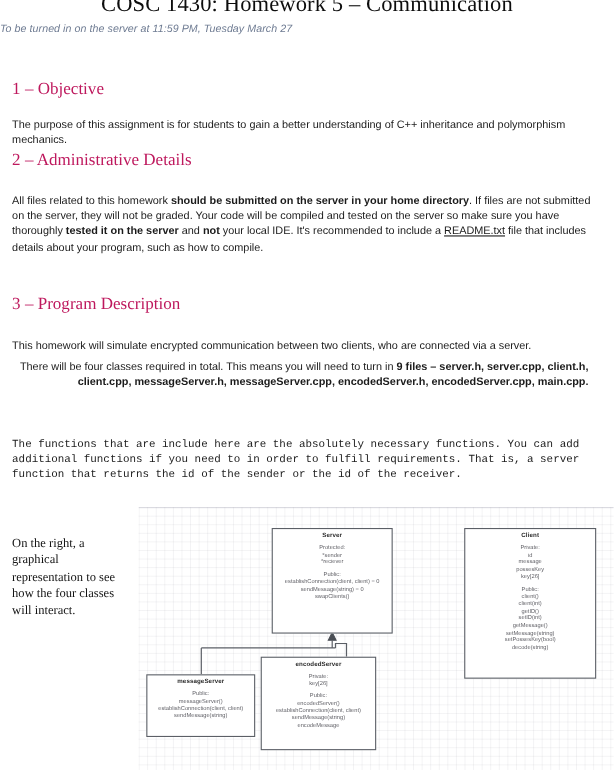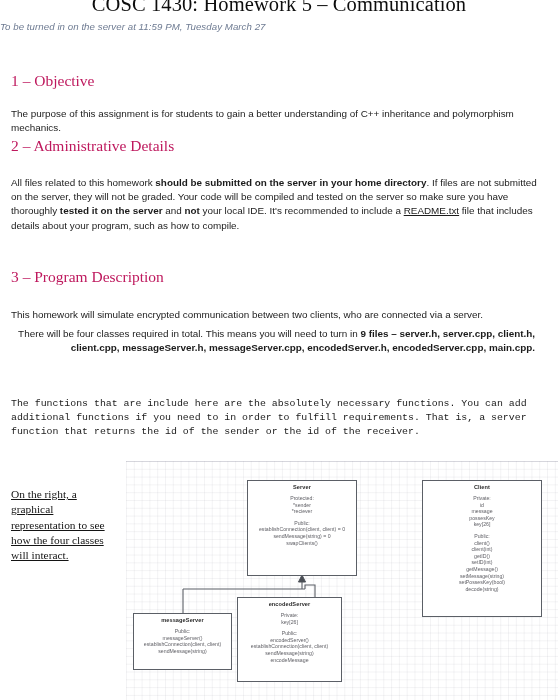--- a/index.html
+++ b/index.html
@@ -69,21 +69,20 @@
 
   
   #narrow-col {
     position: absolute;
     left: 11px; top: 487px;
     width: 104px;
     font-family: "Liberation Serif", serif;
     font-size: 11.4px;
     line-height: 15.3px;
     color: #141414;
-    text-decoration: underline;
   }
 
   
   #diagram {
     position: absolute;
     left: 126px; top: 461px;
     width: 432px; height: 239px;
     background-color: #ffffff;
     background-image:
       linear-gradient(to right, rgba(150,150,165,0.115) 1px, transparent 1px),

